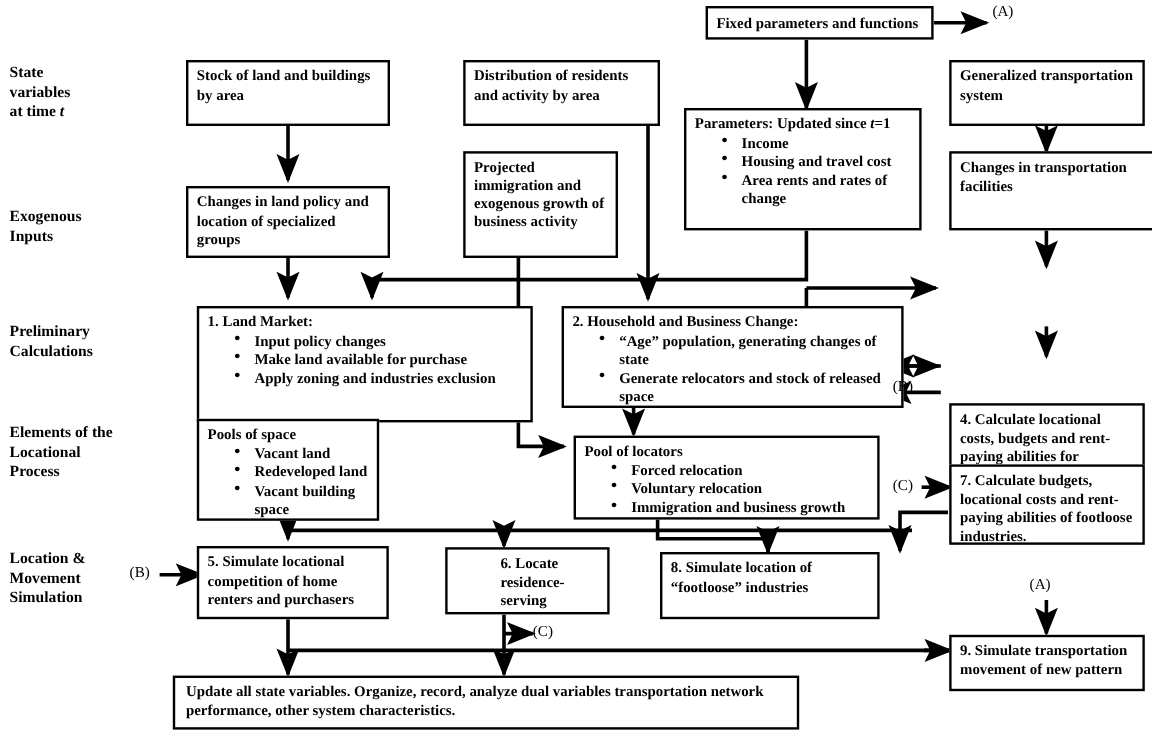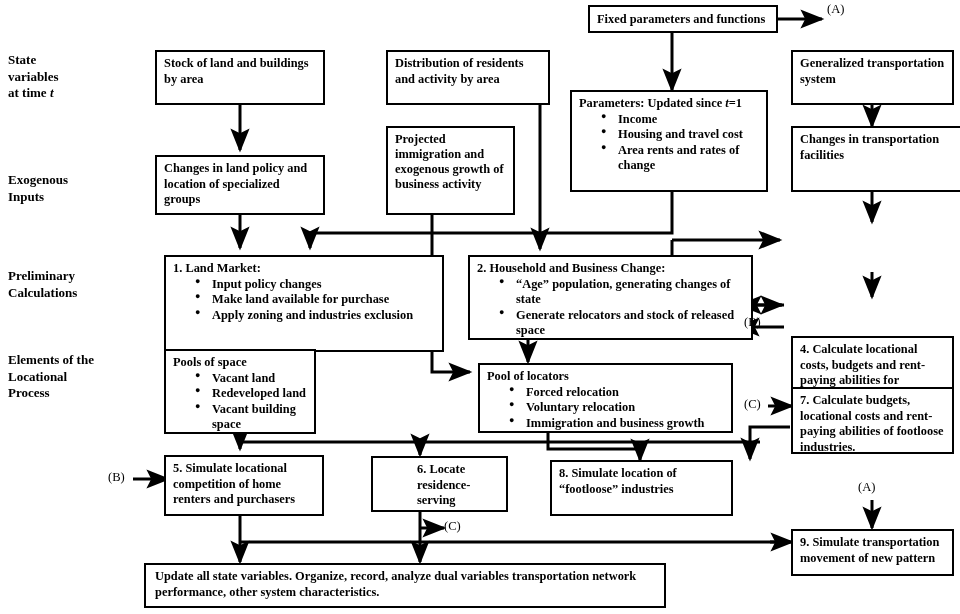--- a/index.html
+++ b/index.html
@@ -147,20 +147,23 @@
   <div class="rowlabel" style="left:8px; top:172px;">Exogenous
 Inputs</div>
 
   <div class="rowlabel" style="left:8px; top:268px;">Preliminary
 Calculations</div>
 
   <div class="rowlabel" style="left:8px; top:352px;">Elements of the
 Locational
 Process</div>
 
+  <div class="rowlabel" style="left:8px; top:457px;">Location &amp;
+Movement
+Simulation</div>
 
   <div class="box" style="left:155px; top:50px; width:170px; height:55px;">
     <span class="ttl">Stock of land and buildings by area</span>
   </div>
 
   <div class="box" style="left:386px; top:50px; width:164px; height:55px;">
     <span class="ttl">Distribution of residents and activity by area</span>
   </div>
 
   <div class="box" style="left:791px; top:50px; width:163px; height:55px;">

